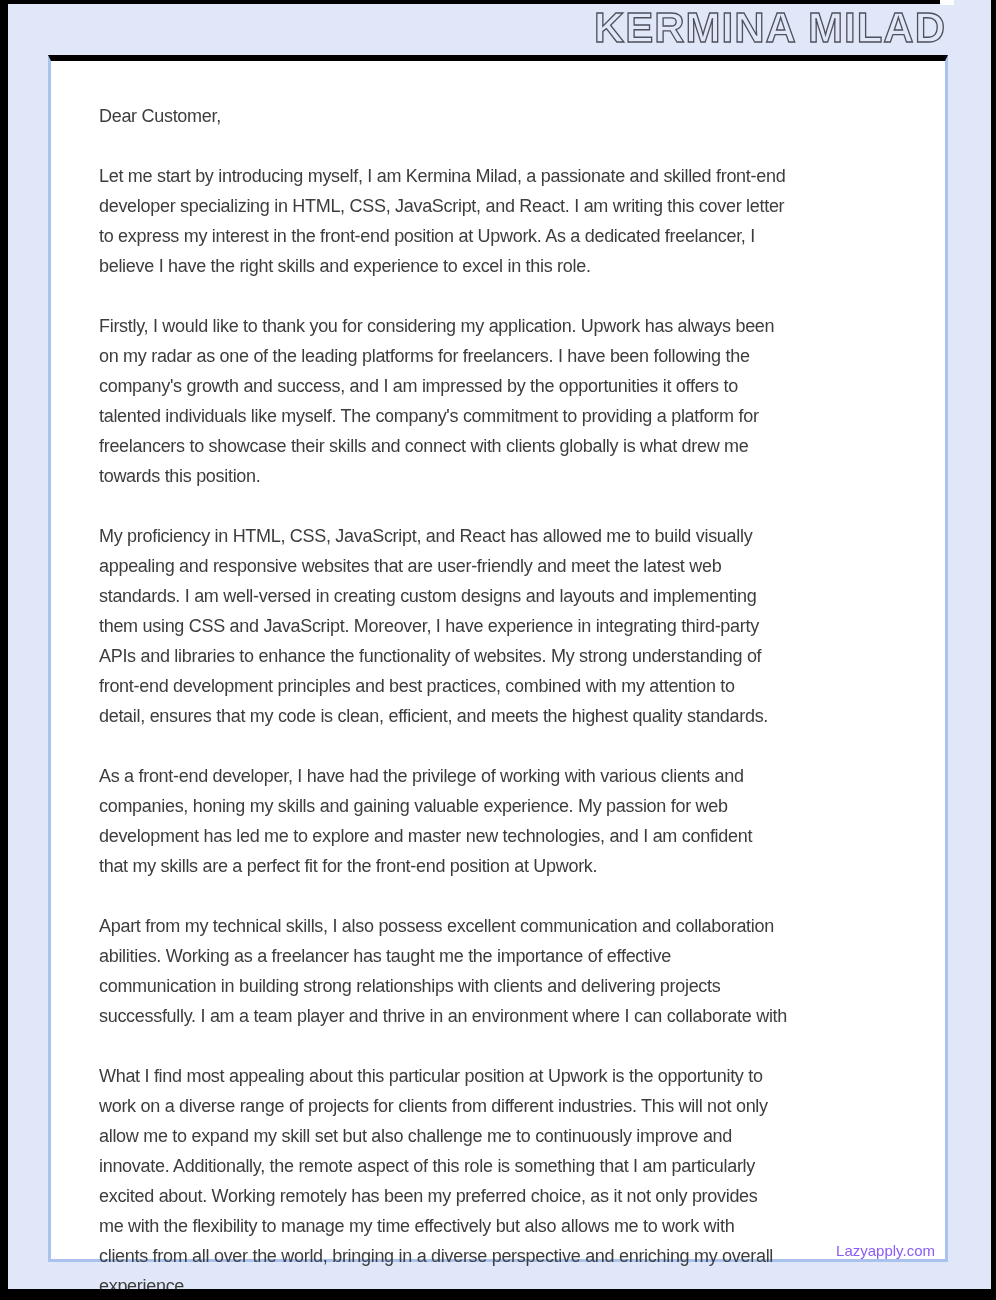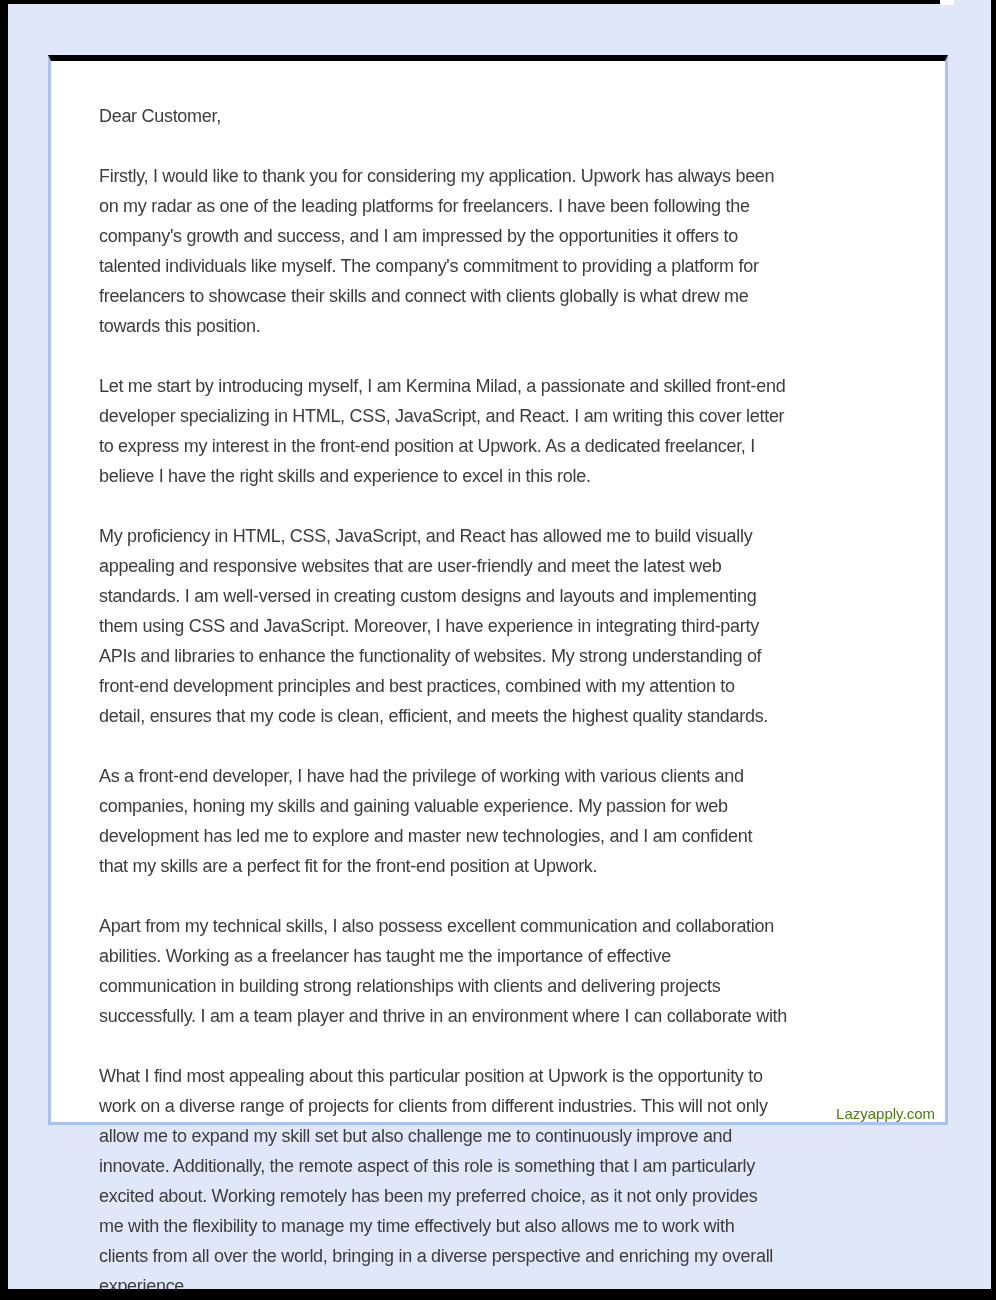--- a/index.html
+++ b/index.html
@@ -42,21 +42,21 @@
     font-weight: 700;
     letter-spacing: 1px;
     color: transparent;
     -webkit-text-stroke: 1.3px var(--outline);
     white-space: nowrap;
   }
   
   .document {
     position: absolute;
     left: 48px; top: 55px;
-    width: 900px; height: 1070px;
+    width: 900px; height: 1207px;
     background: #ffffff;
     border: 3px solid var(--doc-border);
     border-top: 6px solid var(--frame);
     overflow: visible;
     z-index: 1;
   }
   .content {
     padding: 40px 48px 0 48px;
     color: var(--text);
     font-size: 18px;
@@ -65,52 +65,53 @@
   }
   .para {
     margin: 0 0 30px 0;
     white-space: pre-line;
   }
   .watermark {
     position: absolute;
     right: 10px; bottom: 0;
     font-size: 15px;
     letter-spacing: 0;
-    color: #4d7c0f;
+    color: #8b5cf6;
     background: #ffffff;
     line-height: 17px;
     z-index: 3;
   }
 </style>
 </head>
 <body>
 
 <div class="canvas">
 
   <div class="frame frame-top"></div>
   <div class="frame frame-left"></div>
   <div class="frame frame-right"></div>
   <div class="frame frame-bottom"></div>
   <div class="top-right-sliver"></div>
 
+  <div class="header-name">KERMINA MILAD</div>
 
   <div class="document">
     <div class="content">
       <p class="para">Dear Customer,</p>
       <div id="paragraphs">
+          <p class="para">Let me start by introducing myself, I am Kermina Milad, a passionate and skilled front-end
+developer specializing in HTML, CSS, JavaScript, and React. I am writing this cover letter
+to express my interest in the front-end position at Upwork. As a dedicated freelancer, I
+believe I have the right skills and experience to excel in this role.</p>
           <p class="para">Firstly, I would like to thank you for considering my application. Upwork has always been
 on my radar as one of the leading platforms for freelancers. I have been following the
 company's growth and success, and I am impressed by the opportunities it offers to
 talented individuals like myself. The company's commitment to providing a platform for
 freelancers to showcase their skills and connect with clients globally is what drew me
 towards this position.</p>
-          <p class="para">Let me start by introducing myself, I am Kermina Milad, a passionate and skilled front-end
-developer specializing in HTML, CSS, JavaScript, and React. I am writing this cover letter
-to express my interest in the front-end position at Upwork. As a dedicated freelancer, I
-believe I have the right skills and experience to excel in this role.</p>
           <p class="para">My proficiency in HTML, CSS, JavaScript, and React has allowed me to build visually
 appealing and responsive websites that are user-friendly and meet the latest web
 standards. I am well-versed in creating custom designs and layouts and implementing
 them using CSS and JavaScript. Moreover, I have experience in integrating third-party
 APIs and libraries to enhance the functionality of websites. My strong understanding of
 front-end development principles and best practices, combined with my attention to
 detail, ensures that my code is clean, efficient, and meets the highest quality standards.</p>
           <p class="para">As a front-end developer, I have had the privilege of working with various clients and
 companies, honing my skills and gaining valuable experience. My passion for web
 development has led me to explore and master new technologies, and I am confident

